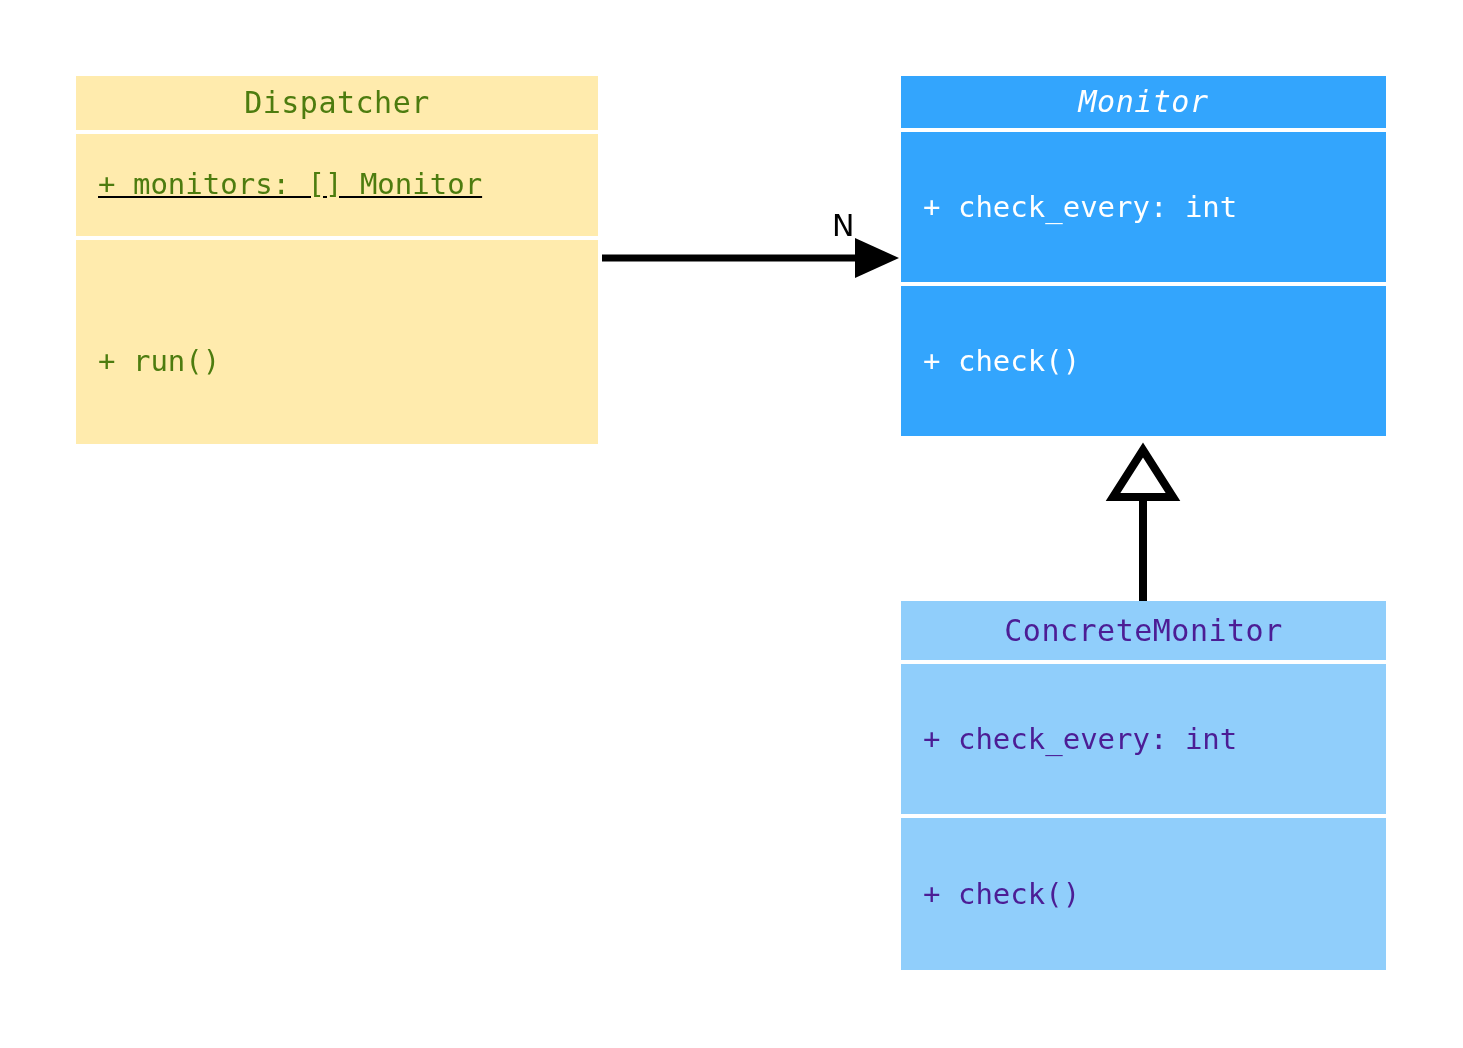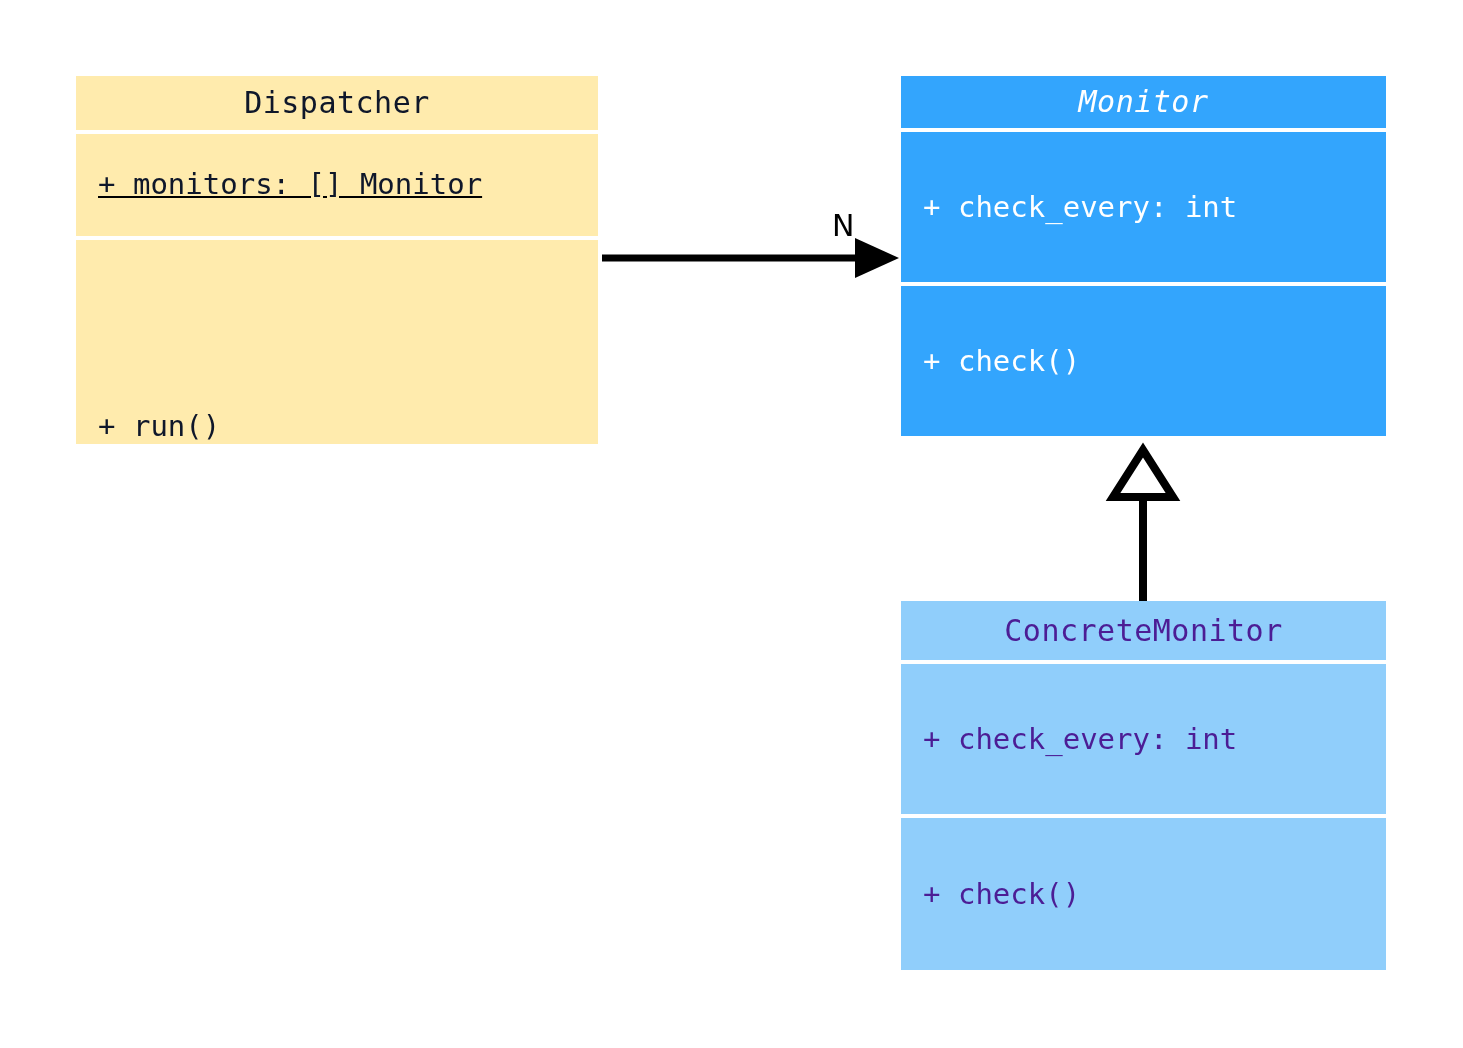--- a/index.html
+++ b/index.html
@@ -59,21 +59,21 @@
   .member-line {
     font-family: "DejaVu Sans Mono", "Liberation Mono", monospace;
     font-size: 29px;
     line-height: 35px;
     white-space: pre;
   }
 
   
   .theme-yellow .compartment { background: #ffebad; }
   .theme-yellow .class-title,
-  .theme-yellow .member-line { color: #0f172a; }
+  .theme-yellow .member-line { color: #4d7c0f; }
 
   .theme-blue .compartment { background: #33a5fd; }
   .theme-blue .class-title,
   .theme-blue .member-line { color: #ffffff; }
 
   .theme-lightblue .compartment { background: #90cefb; }
   .theme-lightblue .class-title,
   .theme-lightblue .member-line { color: #4c1d95; }
 
   
@@ -102,21 +102,21 @@
   <div class="uml-class theme-yellow" style="left:76px; top:76px; width:522px; height:368px;">
 
     <div class="compartment title-compartment" style="height:60px;">
       <span class="class-title">Dispatcher</span>
     </div>
 
     <div class="compartment members-compartment" style="height:118px;text-decoration:underline;">
       <div class="member-line">+ monitors: [] Monitor</div>
     </div>
 
-    <div class="compartment members-compartment" style="height:227px; justify-content:flex-end; padding-top:40px;">
+    <div class="compartment members-compartment" style="height:227px; justify-content:center; padding-top:40px;">
       <div class="member-line">+ run()</div>
     </div>
   </div>
 
   <div class="uml-class theme-blue" style="left:901px; top:76px; width:485px; height:368px;">
 
     <div class="compartment title-compartment" style="height:52px;">
       <span class="class-title abstract">Monitor</span>
     </div>
 

